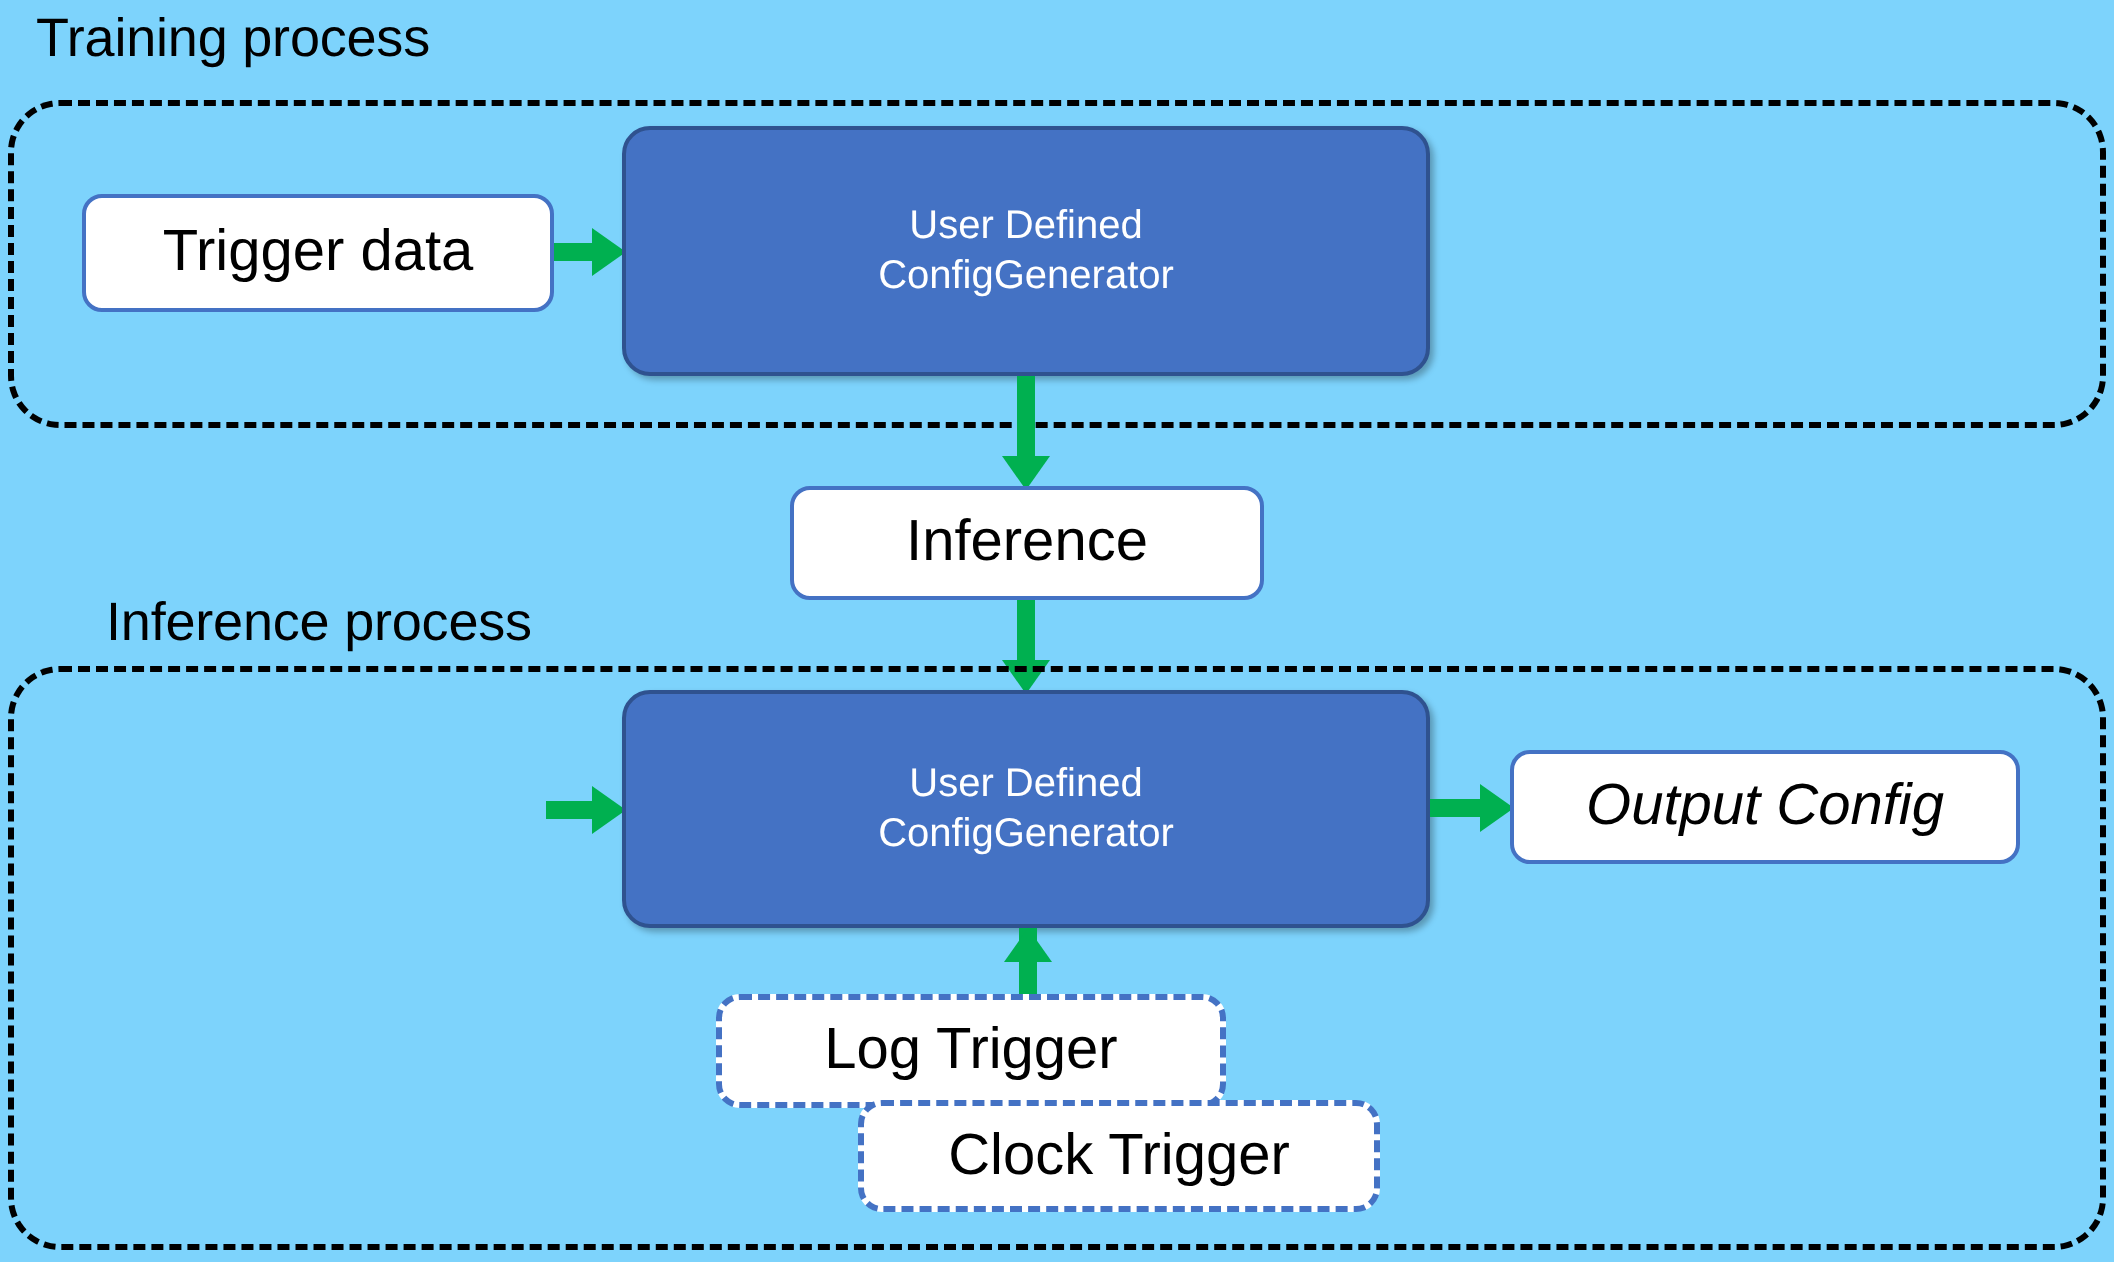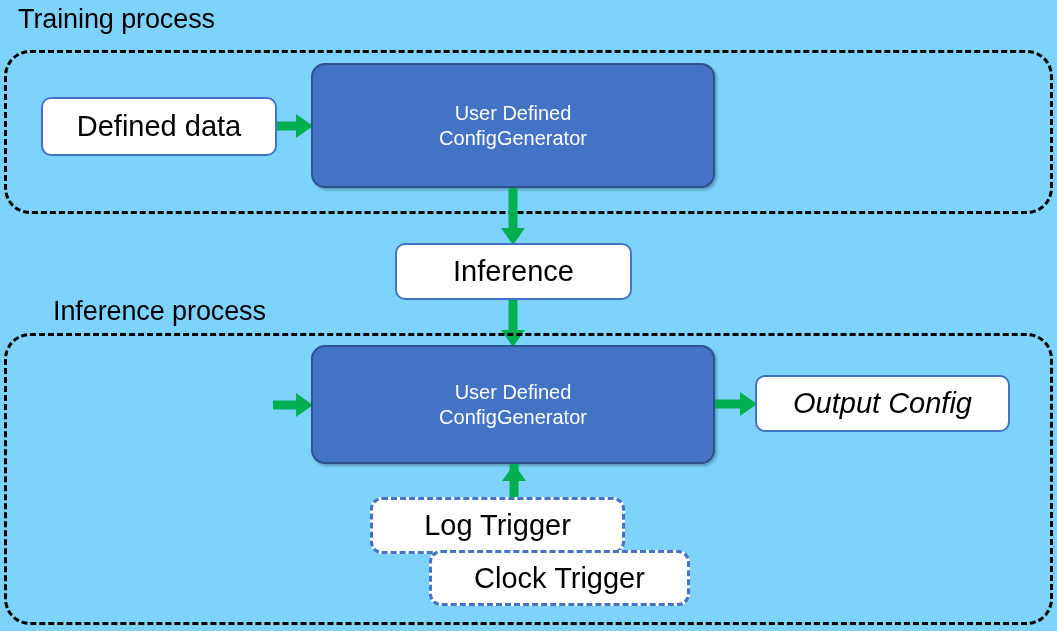--- a/index.html
+++ b/index.html
@@ -91,21 +91,21 @@
     background: #ffffff;
     border: 3px dashed #4472C4;
     border-radius: 12px;
     display: flex;
     align-items: center;
     justify-content: center;
     color: #000000;
     font-size: 29px;
     white-space: nowrap;
   }
-  #trigger-log   { left: 370px; top: 497px; width: 255px; height: 57px; z-index: 2; text-align: center; }
+  #trigger-log   { left: 358px; top: 497px; width: 255px; height: 57px; z-index: 2; text-align: center; }
   #trigger-clock { left: 429px; top: 550px; width: 261px; height: 56px; z-index: 3; }
 
   
   .arrow { position: absolute; }
 
   .arrow-h .shaft {
     position: absolute;
     left: 0;
     top: 50%;
     transform: translateY(-50%);
@@ -174,21 +174,21 @@
 </style>
 </head>
 <body>
 
 <div id="canvas">
 
   <div class="section-label" id="label-training">Training process</div>
 
   <div class="process-container" id="container-training"></div>
 
-  <div class="node" id="node-training-data">Defined data</div>
+  <div class="node" id="node-training-data">Trigger data</div>
 
   <div class="arrow arrow-h" id="arrow-data-to-train">
     <span class="shaft"></span>
     <span class="head"></span>
   </div>
 
   <div class="block-blue" id="block-train-generator">
     <span>User Defined</span>
     <span>ConfigGenerator</span>
   </div>

